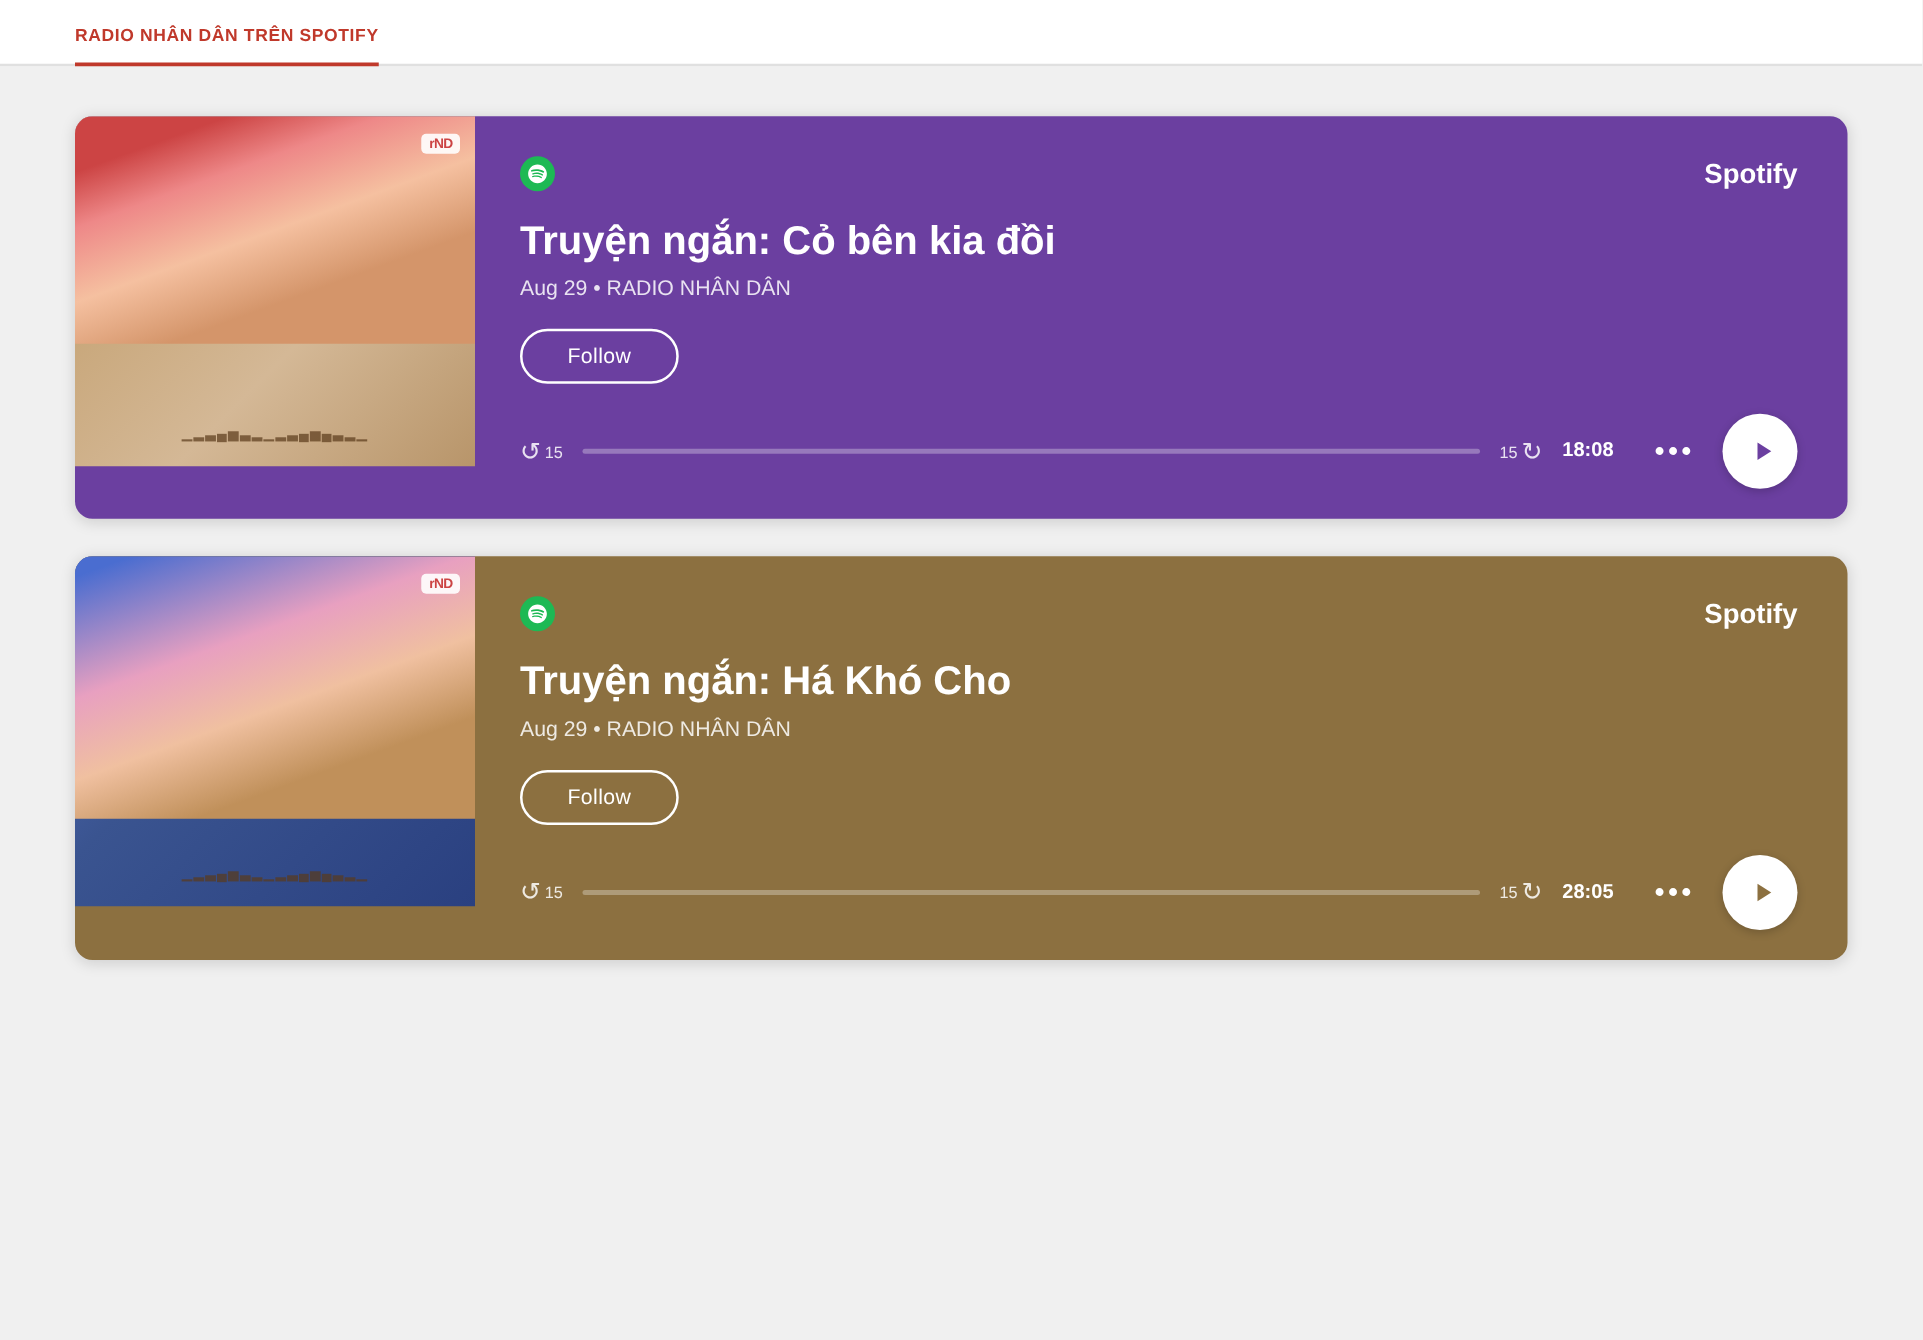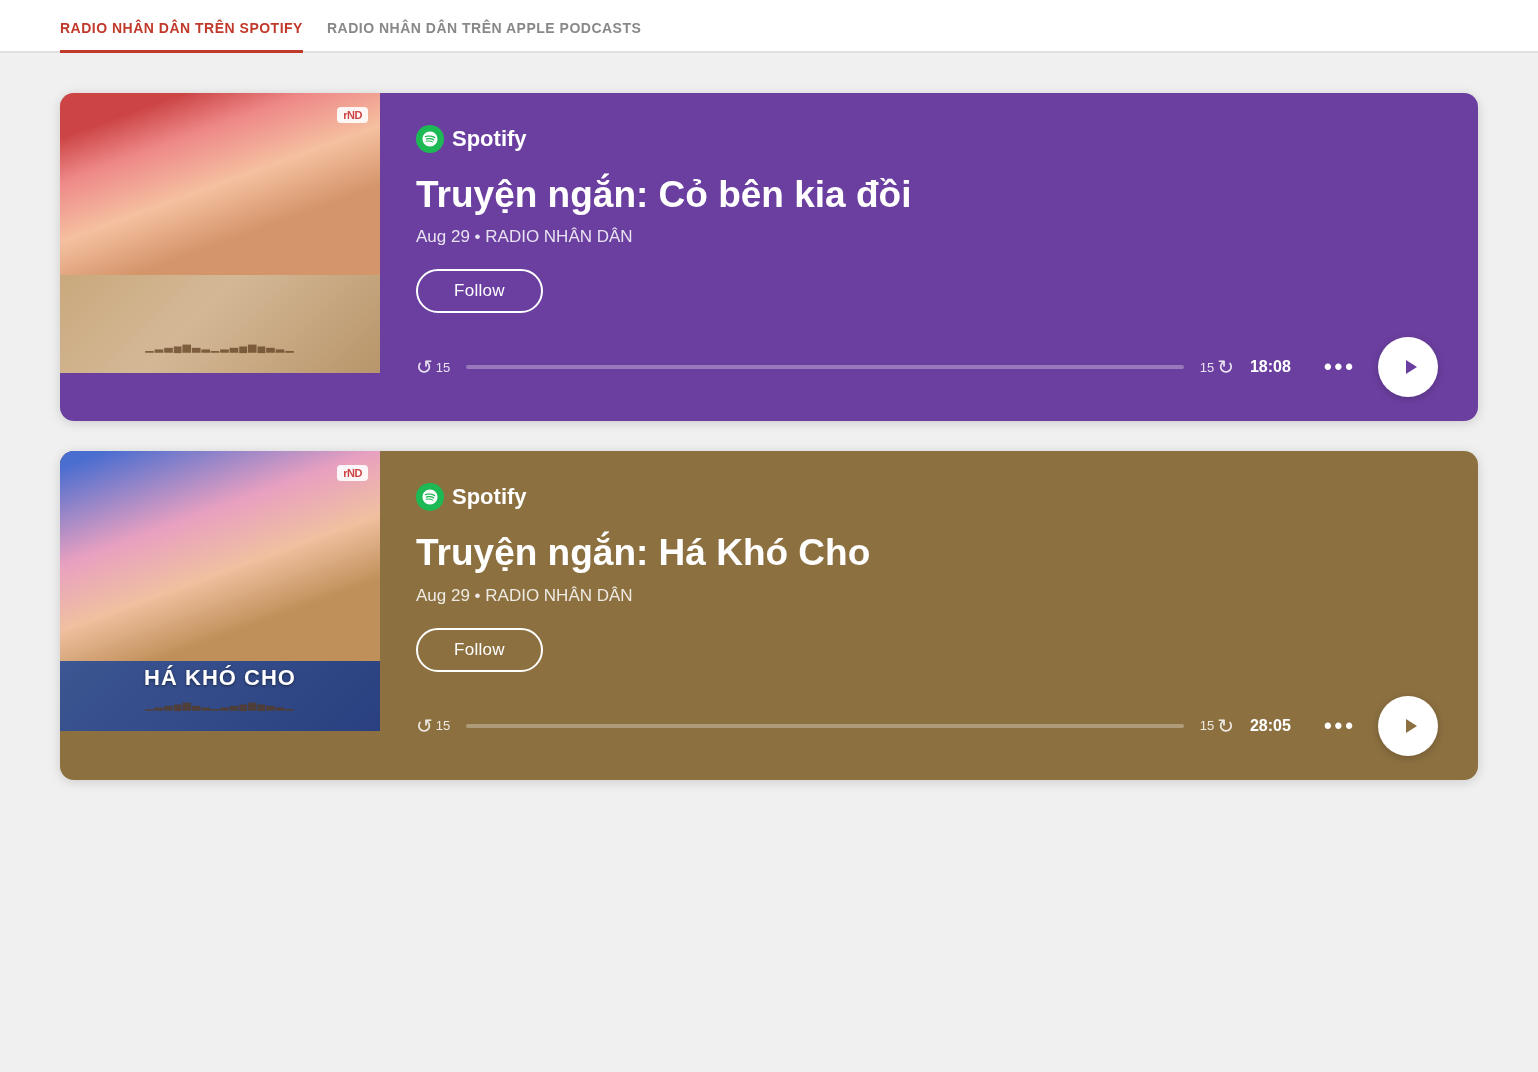--- a/index.html
+++ b/index.html
@@ -176,21 +176,21 @@
     }
 
     .card-top {
       flex: 1;
     }
 
     .spotify-logo {
       display: flex;
       align-items: center;
       gap: 8px;
-      justify-content: flex-start;
+      justify-content: space-between;
       margin-bottom: 20px;
     }
 
     .spotify-icon {
       width: 28px;
       height: 28px;
       background: #1DB954;
       border-radius: 50%;
       display: flex;
       align-items: center;
@@ -203,21 +203,21 @@
       height: 18px;
     }
 
     .spotify-text {
       font-size: 22px;
       font-weight: 700;
       color: #fff;
     }
 
     .episode-title {
-      font-size: 37px;
+      font-size: 32px;
       font-weight: 900;
       color: #fff;
       margin-bottom: 10px;
       line-height: 1.2;
     }
 
     .episode-meta {
       font-size: 17px;
       color: rgba(255,255,255,0.85);
       margin-bottom: 22px;
@@ -317,21 +317,20 @@
     }
 
     .play-btn.purple svg { fill: #6b3fa0; }
     .play-btn.brown svg { fill: #8c7040; }
   </style>
 </head>
 <body>
 
 <div class="tabs-bar">
   <a class="tab-item active">RADIO NHÂN DÂN TRÊN SPOTIFY</a>
-  <a class="tab-item">RADIO NHÂN DÂN TRÊN APPLE PODCASTS</a>
 </div>
 
 <div class="main-content">
 
   <div class="podcast-card purple">
     <div class="cover-art-1 card-cover">
       <div class="cover-logo">
         <span class="cover-logo-text">rND</span>
       </div>
       <span class="cover-waveform">▁▂▃▄▅▃▂▁▂▃▄▅▄▃▂▁</span>
@@ -371,21 +370,20 @@
         </div>
       </div>
     </div>
   </div>
 
   <div class="podcast-card brown">
     <div class="cover-art-2 card-cover">
       <div class="cover-logo">
         <span class="cover-logo-text">rND</span>
       </div>
-      <span class="cover-title-bottom">HÁ KHÓ CHO</span>
       <span class="cover-waveform">▁▂▃▄▅▃▂▁▂▃▄▅▄▃▂▁</span>
     </div>
     <div class="card-info">
       <div class="card-top">
         <div class="spotify-logo">
           <div class="spotify-icon">
             <svg viewBox="0 0 24 24" fill="white" xmlns="http://www.w3.org/2000/svg">
               <path d="M12 2C6.477 2 2 6.477 2 12s4.477 10 10 10 10-4.477 10-10S17.523 2 12 2zm4.586 14.424a.623.623 0 01-.858.207c-2.348-1.435-5.304-1.76-8.785-.964a.623.623 0 01-.277-1.215c3.808-.87 7.076-.496 9.713 1.115a.623.623 0 01.207.857zm1.223-2.723a.78.78 0 01-1.072.257C14.22 12.27 10.833 11.86 7.36 12.86a.78.78 0 01-.978-.52.781.781 0 01.519-.978c3.885-1.108 7.683-.57 10.634 1.267a.78.78 0 01.274 1.072zm.105-2.835C14.692 8.95 9.375 8.775 6.297 9.71a.937.937 0 01-.583-1.782c3.532-1.057 9.404-.852 13.115 1.338a.938.938 0 01-.915 1.6z"></path>
             </svg>
           </div>

